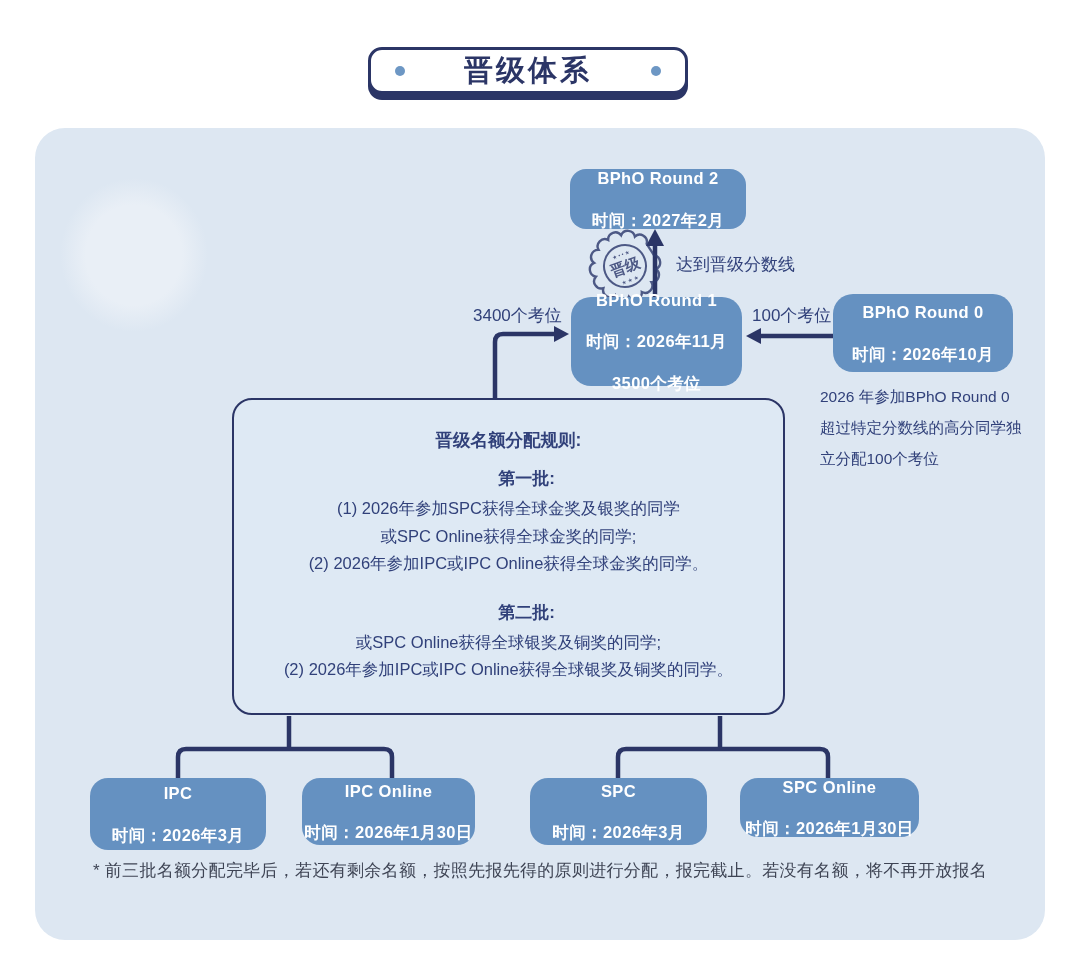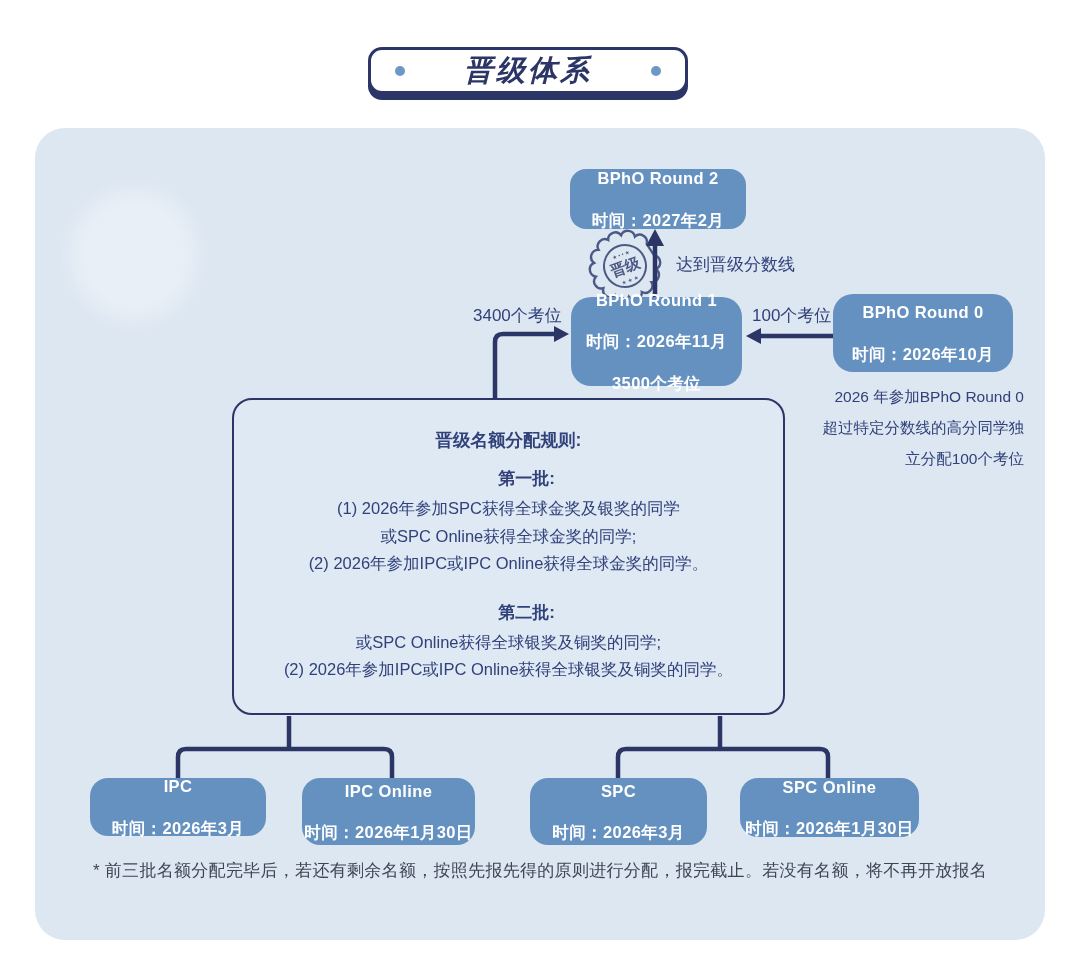--- a/index.html
+++ b/index.html
@@ -19,21 +19,21 @@
     font-family:"Liberation Sans","DejaVu Sans",sans-serif;
   }
   
   .badge{
     position:absolute;left:368px;top:47px;width:320px;height:47px;
     background:#fff;border:3px solid var(--navy);border-radius:14px;
     box-shadow:0 6px 0 var(--navy);
     display:flex;align-items:center;justify-content:space-between;
     padding:0 24px;z-index:5;
   }
-  .badge-text{font-size:29px;font-weight:bold;color:var(--navy);letter-spacing:3px;font-style:italic;}
+  .badge-text{font-size:29px;font-weight:bold;color:var(--navy);letter-spacing:3px;}
   .dot{width:10px;height:10px;border-radius:50%;background:var(--dot_blue);}
   
   .panel{
     position:absolute;left:35px;top:128px;width:1010px;height:812px;
     background:var(--panel_bg);border-radius:30px;z-index:0;
   }
   .watermark{
     position:absolute;left:60px;top:178px;width:148px;height:154px;border-radius:50%;
     background:radial-gradient(closest-side,#e9eff6 65%,rgba(233,239,246,0) 100%);
     z-index:1;
@@ -57,21 +57,21 @@
     position:absolute;left:232px;top:398px;width:553px;height:317px;
     border:2px solid var(--navy);border-radius:20px;background:#dee9f4;
     color:var(--text_navy);text-align:center;padding-top:28px;z-index:3;
   }
   .r-title{font-weight:bold;font-size:17.5px;margin-bottom:15px;}
   .r-batch{font-weight:bold;font-size:17px;margin-bottom:5px;padding-left:36px;}
   .r-batch.b2{margin-top:23px;}
   .r-line{font-size:16.5px;line-height:27.5px;}
   
   .r0note{
-    position:absolute;left:820px;top:381px;width:204px;text-align:right;
+    position:absolute;left:820px;top:381px;width:204px;text-align:left;
     font-size:15.5px;line-height:31px;color:var(--text_navy);z-index:3;
   }
   
   .footnote{
     position:absolute;left:40px;top:859px;width:1000px;text-align:center;
     font-size:17px;color:var(--footnote);letter-spacing:0.3px;z-index:3;
   }
 </style>
 </head>
 <body>
@@ -151,21 +151,21 @@
   <div class="r-title">晋级名额分配规则:</div>
   <div class="r-batch">第一批:</div>
   <div class="r-line">(1) 2026年参加SPC获得全球金奖及银奖的同学</div>
   <div class="r-line">或SPC Online获得全球金奖的同学;</div>
   <div class="r-line">(2) 2026年参加IPC或IPC Online获得全球金奖的同学。</div>
   <div class="r-batch b2">第二批:</div>
   <div class="r-line">或SPC Online获得全球银奖及铜奖的同学;</div>
   <div class="r-line">(2) 2026年参加IPC或IPC Online获得全球银奖及铜奖的同学。</div>
 </div>
 
-<div class="node" style="left:90px;top:778px;width:176px;height:58px;">
+<div class="node" style="left:90px;top:778px;width:176px;height:72px;">
   <div class="l">IPC</div>
   <div class="l">时间：2026年3月</div>
 </div>
 <div class="node" style="left:302px;top:778px;width:173px;height:67px;">
   <div class="l">IPC Online</div>
   <div class="l">时间：2026年1月30日</div>
 </div>
 <div class="node" style="left:530px;top:778px;width:177px;height:67px;">
   <div class="l">SPC</div>
   <div class="l">时间：2026年3月</div>

